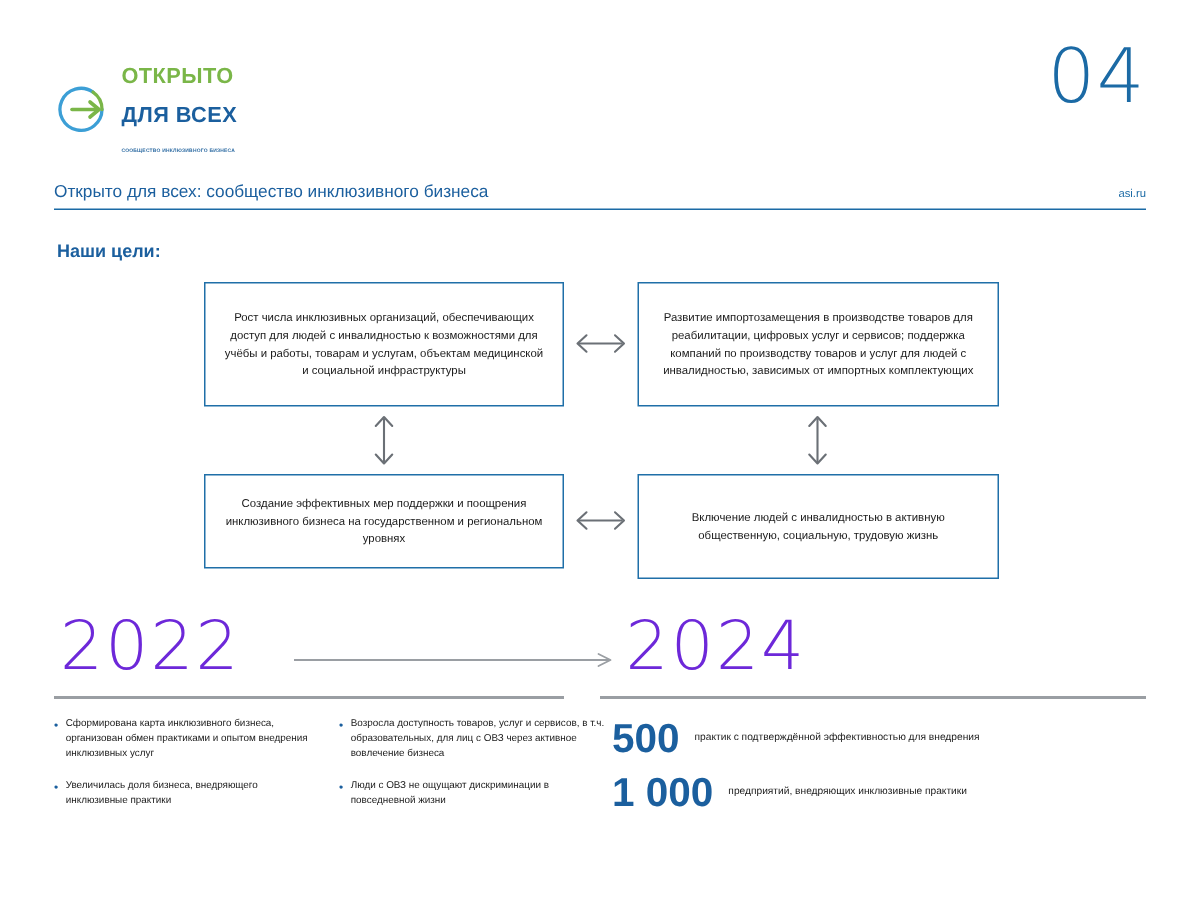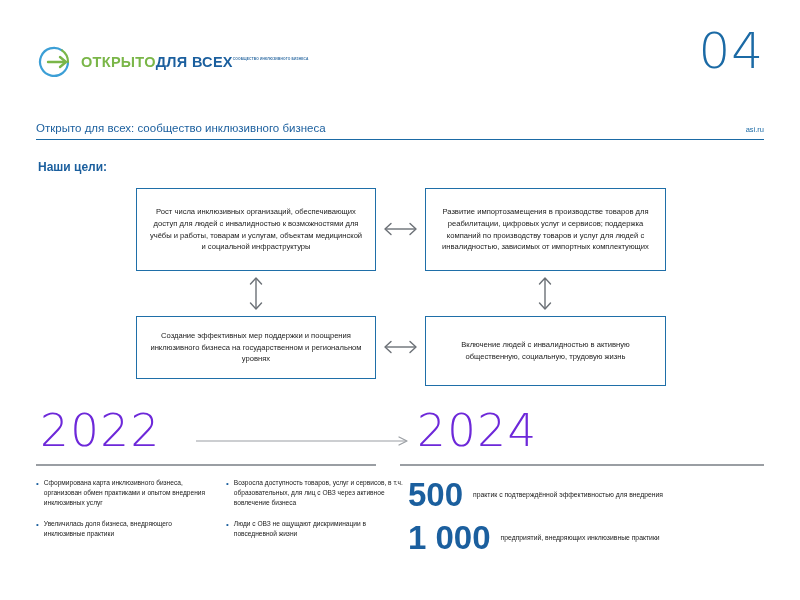--- a/index.html
+++ b/index.html
@@ -30,22 +30,23 @@
     align-items: center;
     gap: 7px;
   }
   .logo-mark {
     width: 36px;
     height: 36px;
     flex: 0 0 36px;
   }
   .logo-text {
     display: flex;
-    flex-direction: row;
+    flex-direction: column;
     line-height: 1;
+    gap: 11px;
   }
   .logo-line1 {
     font-size: 14.5px;
     font-weight: bold;
     letter-spacing: 0.3px;
     color: #7ab648;
     line-height: 1.02;
   }
   .logo-line2 {
     font-size: 14.5px;
@@ -226,21 +227,21 @@
     top: 478px;
     width: 356px;
   }
   .stat-row {
     display: flex;
     align-items: center;
     gap: 10px;
     margin-bottom: 8px;
   }
   .stat-number {
-    font-size: 33px;
+    font-size: 27px;
     font-weight: bold;
     color: #1b5f9e;
     line-height: 1.05;
     white-space: nowrap;
     font-family: "Liberation Sans", sans-serif;
   }
   .stat-label {
     font-size: 6.8px;
     color: #1a1a1a;
     line-height: 1.5;

